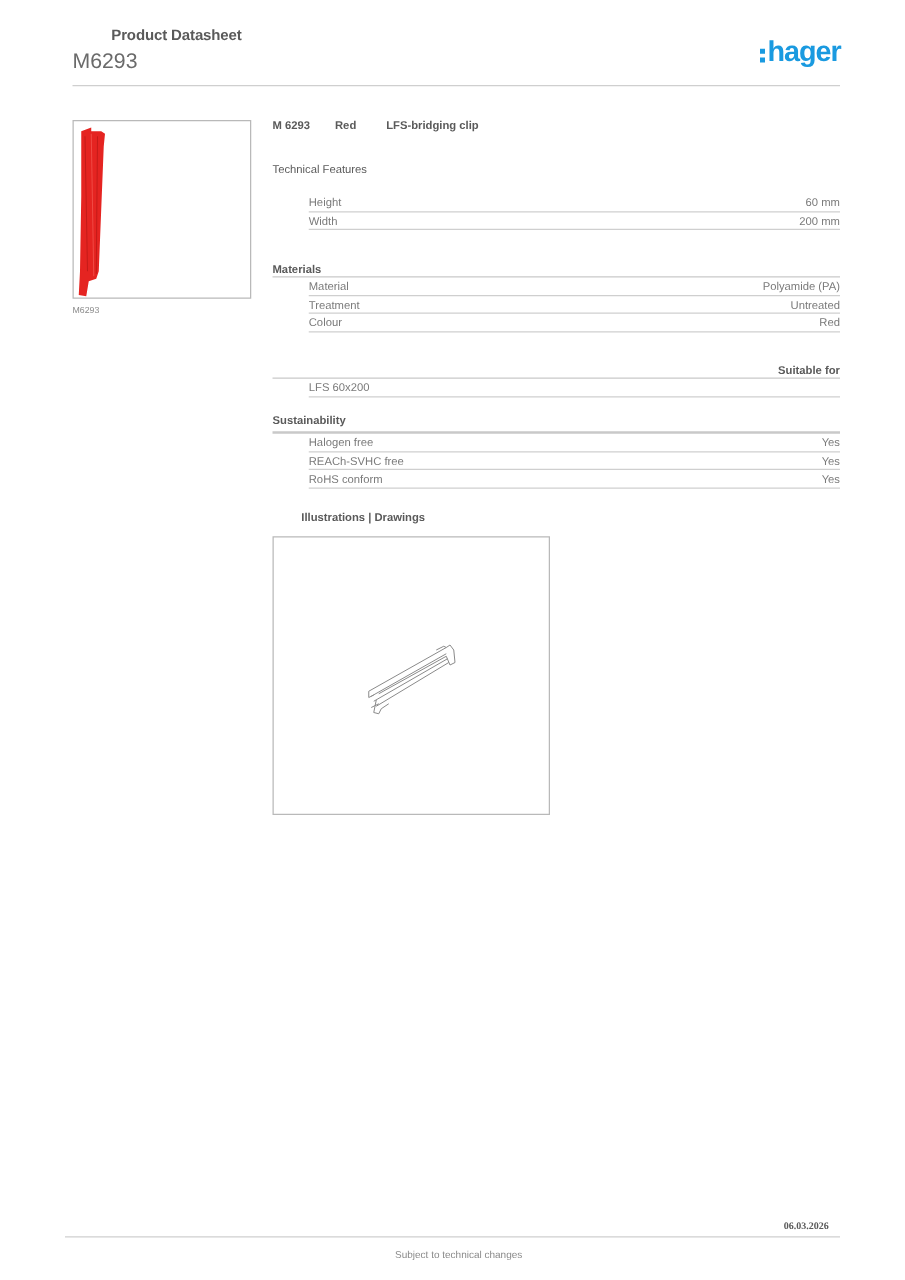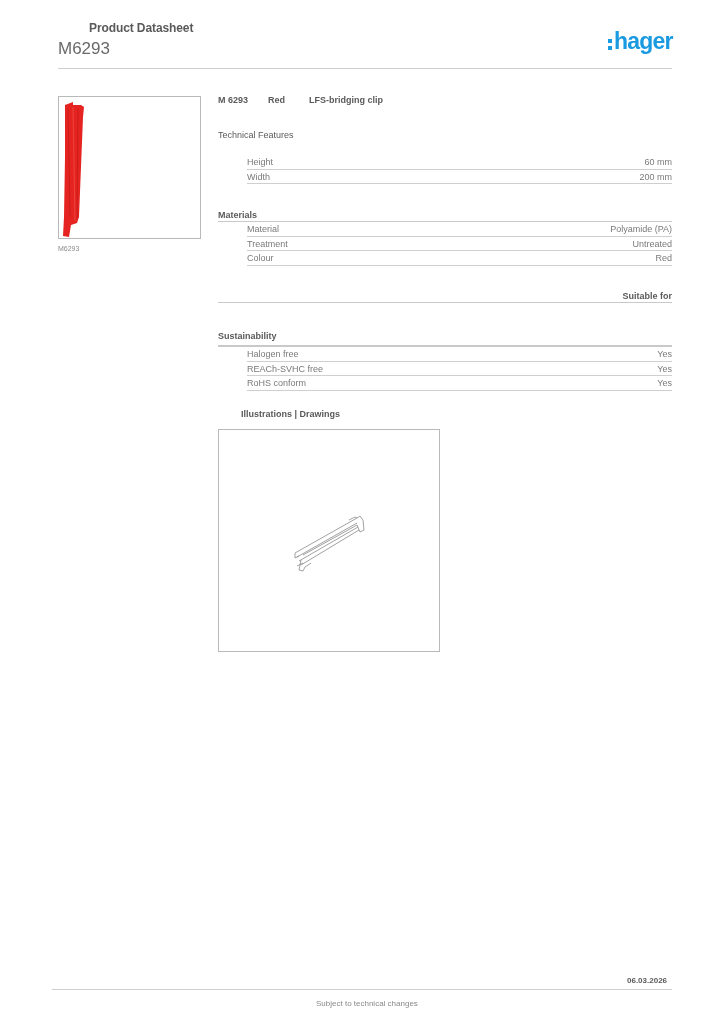--- a/index.html
+++ b/index.html
@@ -26,21 +26,21 @@
   .section { position: absolute; left: 0; width: 454px; }
   .sec-title { font-size: 9px; font-weight: bold; color: #5a5a5a; height: 13px; line-height: 12px; border-bottom: 1px solid #c9c9c9; }
   .row { display: flex; justify-content: space-between; height: 14.6px; line-height: 14px; font-size: 9px; color: #7a7a7a; border-bottom: 1px solid #cfcfcf; margin-left: 29px; }
   .row .v { text-align: right; }
 
   .ill-title { position: absolute; top: 314px; font-size: 9px; font-weight: bold; color: #5a5a5a; padding-left: 23px; }
   .ill-box { position: absolute; left: 0; top: 334px; width: 222px; height: 223px; border: 1px solid #b9b9b9; }
 
   .footer-rule { position: absolute; left: 52px; top: 989px; width: 620px; height: 1px; background: #cfcfcf; }
   .footer-note { position: absolute; left: 316px; top: 999px; font-size: 8px; color: #8a8a8a; }
-  .footer-date { position: absolute; left: 627px; top: 976px; font-size: 8px; font-weight: bold; color: #5a5a5a; }
+  .footer-date { position: absolute; left: 627px; top: 976px; font-size: 8px; font-weight: bold; color: #5a5a5a; font-family: Liberation Serif, serif; }
 </style>
 </head>
 <body>
 
 <div class="header-title">Product Datasheet</div>
 <div class="header-sub">M6293</div>
 <div class="logo">
   <span class="dots">
       <span></span>
       <span></span>
@@ -90,20 +90,24 @@
       <span class="v">Untreated</span>
     </div>
     <div class="row">
       <span>Colour</span>
       <span class="v">Red</span>
     </div>
   </div>
 
   <div class="section" style="top:195px;text-align:right;">
     <div class="sec-title">Suitable for</div>
+    <div class="row">
+      <span>LFS 60x200</span>
+      <span class="v"></span>
+    </div>
   </div>
 
   <div class="section" style="top:235px;">
     <div class="sec-title" style="height:17px; border-bottom-width:2px;">Sustainability</div>
     <div class="row">
       <span>Halogen free</span>
       <span class="v">Yes</span>
     </div>
     <div class="row">
       <span>REACh-SVHC free</span>

